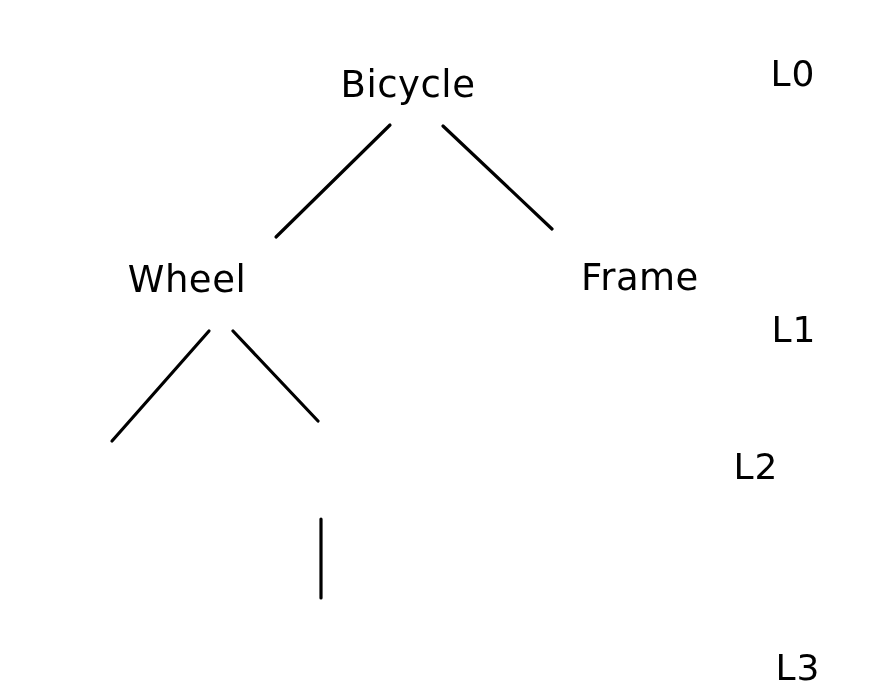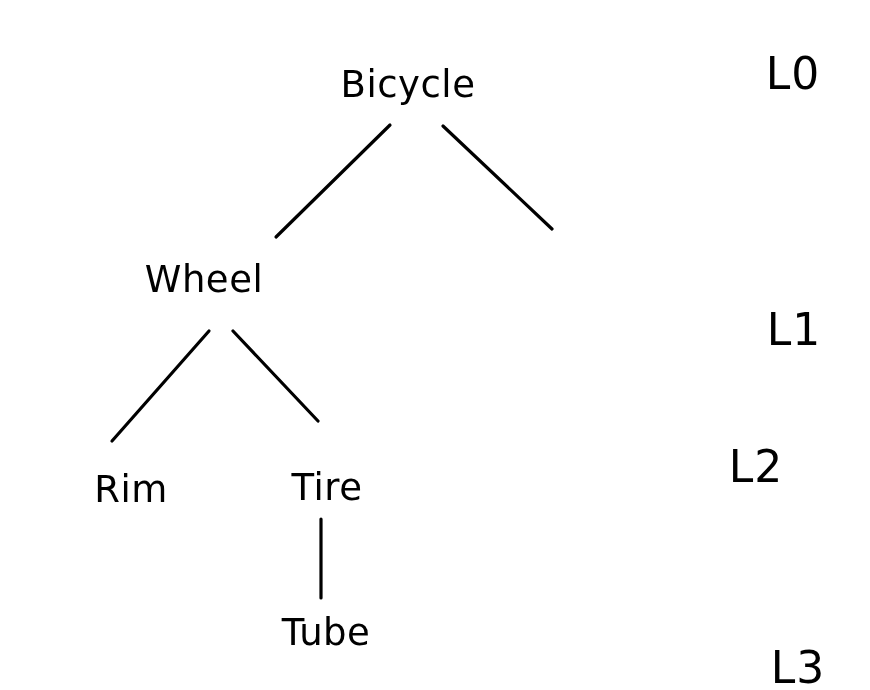--- a/index.html
+++ b/index.html
@@ -34,21 +34,21 @@
     font-weight: 400;
     line-height: 1;
     white-space: nowrap;
     transform: translate(-50%, -50%);
     letter-spacing: 0.5px;
   }
   .level-label {
     position: absolute;
     color: #000000;
     font-family: "DejaVu Sans", sans-serif;
-    font-size: 44px;
+    font-size: 36px;
     font-weight: 400;
     line-height: 1;
     white-space: nowrap;
     transform: translate(-50%, -50%);
     letter-spacing: 1px;
   }
 </style>
 </head>
 <body>
 
@@ -56,23 +56,21 @@
 
   <svg id="edges" viewBox="0 0 870 690" xmlns="http://www.w3.org/2000/svg">
     <line stroke="#000000" stroke-width="3.2" stroke-linecap="round" x1="390" y1="125" x2="276" y2="237"></line>
     <line stroke="#000000" stroke-width="3.2" stroke-linecap="round" x1="443" y1="126" x2="552" y2="229"></line>
     <line stroke="#000000" stroke-width="3.2" stroke-linecap="round" x1="209" y1="331" x2="112" y2="441"></line>
     <line stroke="#000000" stroke-width="3.2" stroke-linecap="round" x1="233" y1="331" x2="318" y2="421"></line>
     <line stroke="#000000" stroke-width="3.2" stroke-linecap="round" x1="321" y1="519" x2="321" y2="598"></line>
   </svg>
 
   <div class="node-label" style="left: 408px; top: 84px;">Bicycle</div>
-  <div class="node-label" style="left: 204px; top: 279px;">Wheel</div>
-  <div class="node-label" style="left: 131px; top: 489px;">Rim</div>
-  <div class="node-label" style="left: 327px; top: 487px;">Tire</div>
-  <div class="node-label" style="left: 326px; top: 632px;">Tube</div>
+  <div class="node-label" style="left: 187px; top: 279px;">Wheel</div>
+  <div class="node-label" style="left: 640px; top: 277px;">Frame</div>
 
   <div class="level-label" style="left: 793px; top: 74px;">L0</div>
   <div class="level-label" style="left: 794px; top: 290px; margin-top: 40px;">L1</div>
   <div class="level-label" style="left: 756px; top: 467px;">L2</div>
   <div class="level-label" style="left: 798px; top: 668px;">L3</div>
 
 </div>
 
 </body></html>

